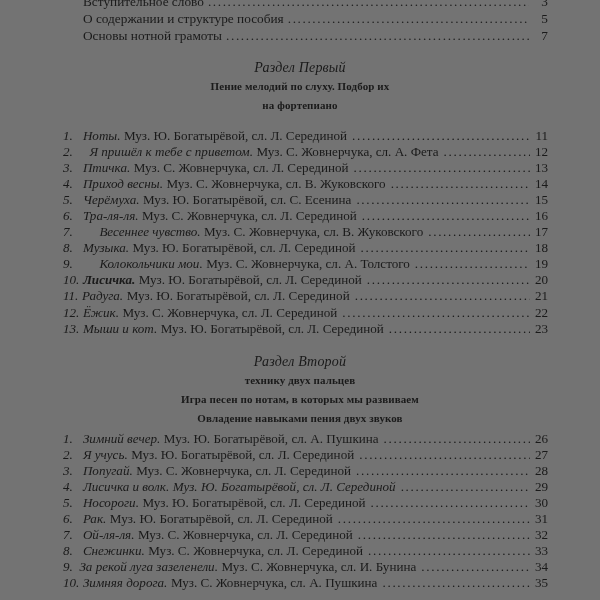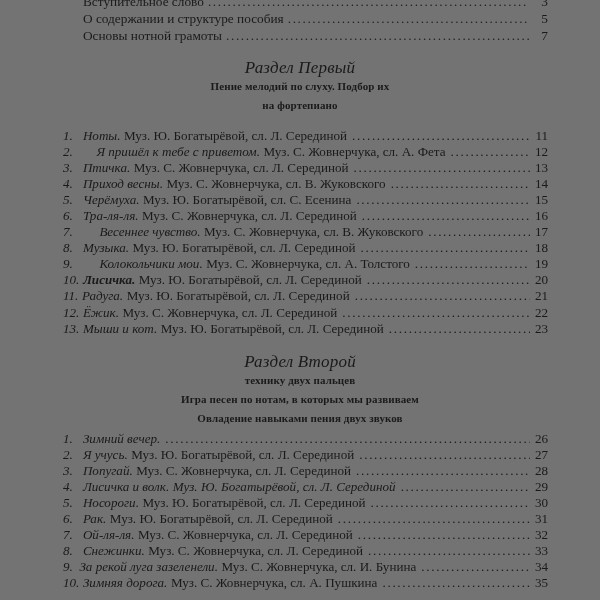--- a/index.html
+++ b/index.html
@@ -56,21 +56,21 @@
 
   
   .section-head {
     position: absolute;
     left: 0;
     width: 600px;
     text-align: center;
   }
   .sec-kicker {
     font-style: italic;
-    font-size: 17px;
+    font-size: 14px;
     line-height: 19px;
     letter-spacing: 0.2px;
   }
   .sec-title {
     font-weight: bold;
     font-size: 11px;
     line-height: 19px;
     letter-spacing: 0.1px;
   }
 
@@ -150,21 +150,21 @@
   <div class="song-list" style="top:128px;" id="songlist0">
       <div class="song-row">
         <span class="song-num">1.  </span>
         <span class="song-title" style="margin-left: 3.5px;">Ноты.</span>
         <span class="song-attr">Муз. Ю. Богатырёвой, сл. Л. Серединой</span>
         <span class="song-leader">..........................................................................................</span>
         <span class="song-page">11</span>
       </div>
       <div class="song-row">
         <span class="song-num">2.  </span>
-        <span class="song-title" style="margin-left: 17px;">Я пришёл к тебе с приветом.</span>
+        <span class="song-title" style="margin-left: 10px;">Я пришёл к тебе с приветом.</span>
         <span class="song-attr">Муз. С. Жовнерчука, сл. А. Фета</span>
         <span class="song-leader">..........................................................................................</span>
         <span class="song-page">12</span>
       </div>
       <div class="song-row">
         <span class="song-num">3.  </span>
         <span class="song-title" style="margin-left: 3.5px;">Птичка.</span>
         <span class="song-attr">Муз. С. Жовнерчука, сл. Л. Серединой</span>
         <span class="song-leader">..........................................................................................</span>
         <span class="song-page">13</span>
@@ -244,20 +244,21 @@
   <div class="section-head" style="top:352px;" id="sechead1">
       <div class="sec-kicker">Раздел Второй</div>
       <div class="sec-title">технику двух пальцев</div>
       <div class="sec-title">Игра песен по нотам, в которых мы развиваем</div>
       <div class="sec-title">Овладение навыками пения двух звуков</div>
     </div>
   <div class="song-list" style="top:431px;" id="songlist1">
       <div class="song-row">
         <span class="song-num">1.  </span>
         <span class="song-title" style="margin-left: 3.5px;">Зимний вечер.</span>
+        <span class="song-attr">Муз. Ю. Богатырёвой, сл. А. Пушкина</span>
         <span class="song-leader">..........................................................................................</span>
         <span class="song-page">26</span>
       </div>
       <div class="song-row">
         <span class="song-num">2.  </span>
         <span class="song-title" style="margin-left: 3.5px;">Я учусь.</span>
         <span class="song-attr">Муз. Ю. Богатырёвой, сл. Л. Серединой</span>
         <span class="song-leader">..........................................................................................</span>
         <span class="song-page">27</span>
       </div>

